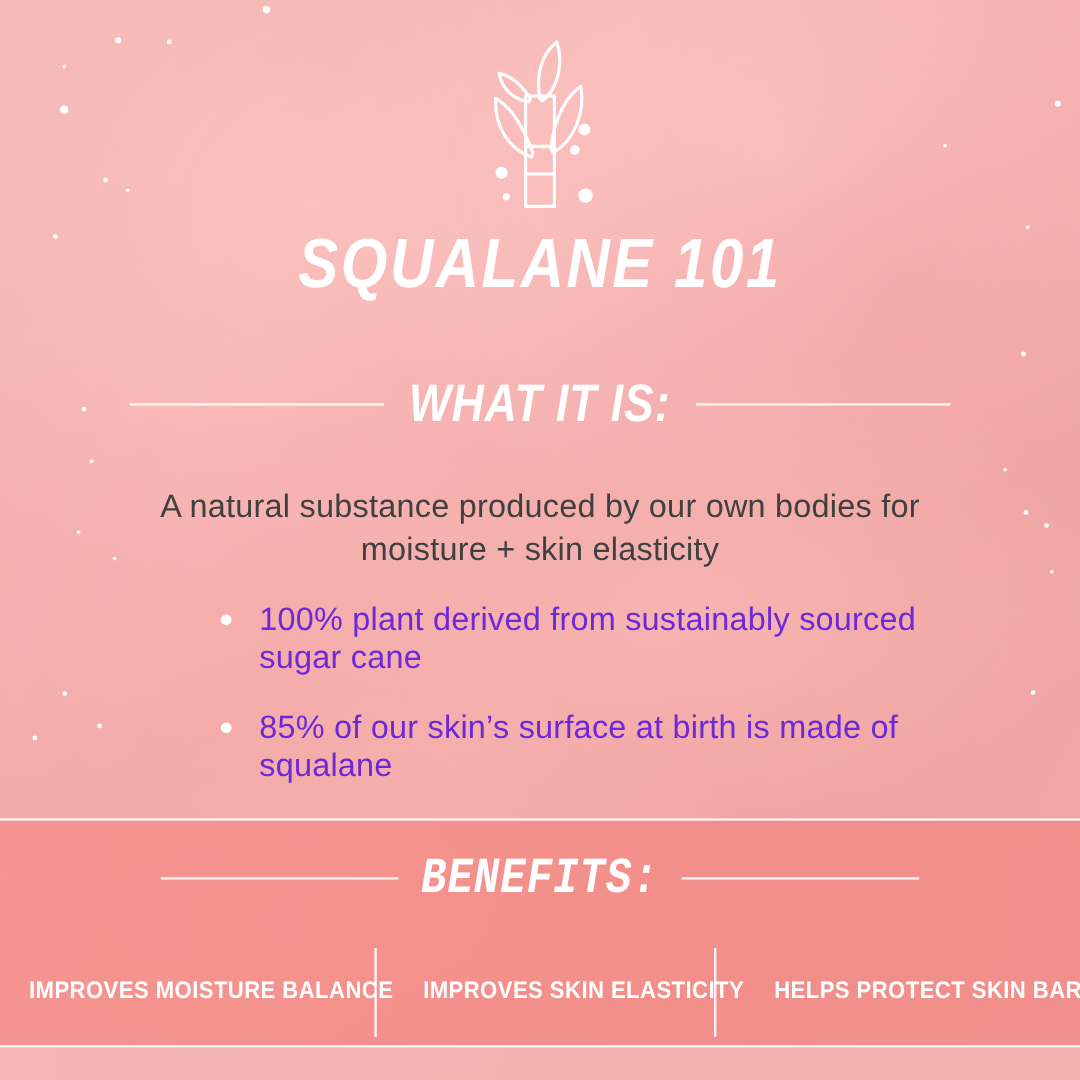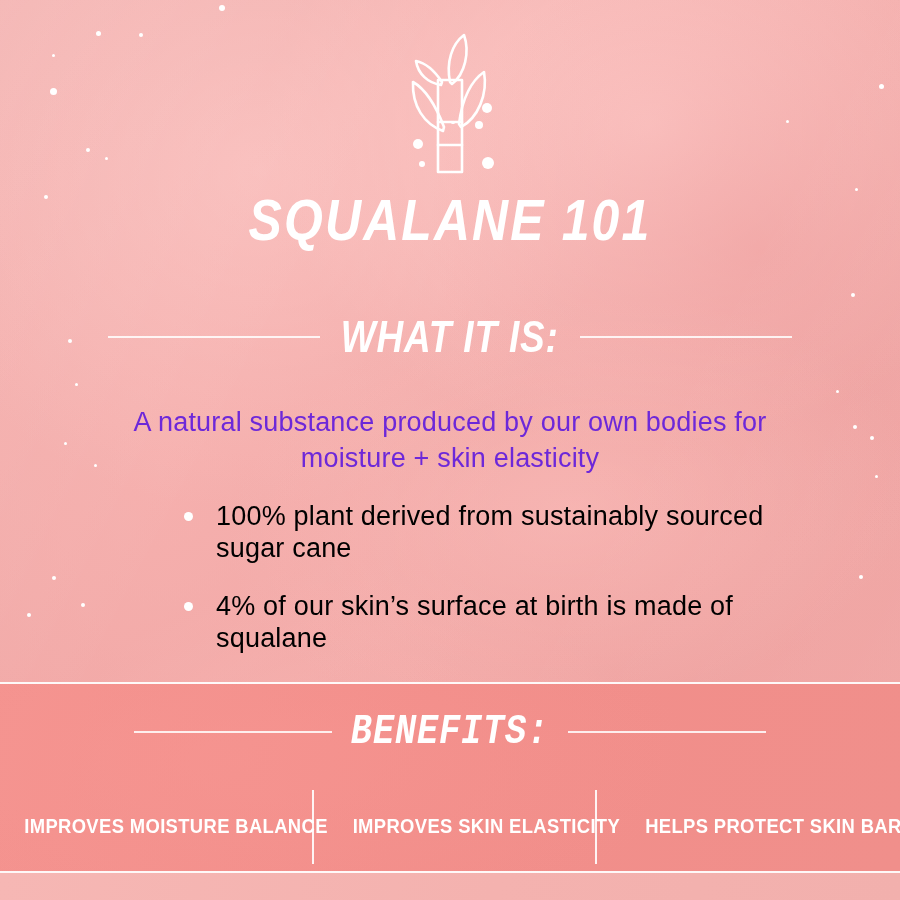--- a/index.html
+++ b/index.html
@@ -111,33 +111,33 @@
     transform:scaleX(0.84);
     white-space:nowrap;
   }
   .heading-what .heading-text { font-size:44px; }
   .heading-benefits .heading-text { font-size:42px; }
 
   
   .lead {
     position:absolute; left:90px; top:404px; width:720px;
     text-align:center;
-    color:#6d28d9;
+    color:#404040;
     font-size:27px; line-height:36px;
     font-weight:400;
     letter-spacing:0.2px;
   }
 
   .bullets {
     position:absolute; left:180px; top:500px; width:600px;
   }
   .bullet {
     position:relative;
     padding-left:36px;
-    color:#000000;
+    color:#6d28d9;
     font-size:27px; line-height:32px;
     font-weight:400;
     letter-spacing:0.2px;
     margin-bottom:26px;
   }
   .bullet .dot {
     position:absolute; left:4px; top:12px;
     width:9px; height:9px; border-radius:50%;
     background:#ffffff;
   }
@@ -237,21 +237,21 @@
 
   <div class="lead">A natural substance produced by our own bodies for moisture + skin elasticity</div>
 
   <div class="bullets">
     <div class="bullet">
       <span class="dot"></span>
       <span>100% plant derived from sustainably sourced sugar cane</span>
     </div>
     <div class="bullet">
       <span class="dot"></span>
-      <span>4% of our skin’s surface at birth is made of squalane</span>
+      <span>85% of our skin’s surface at birth is made of squalane</span>
     </div>
   </div>
 
   <div class="divider-h divider-top"></div>
 
   <div class="band"></div>
 
   <div class="heading-row heading-benefits">
     <div class="rule rule-ben"></div>
     <div class="heading-text">BENEFITS:</div>

